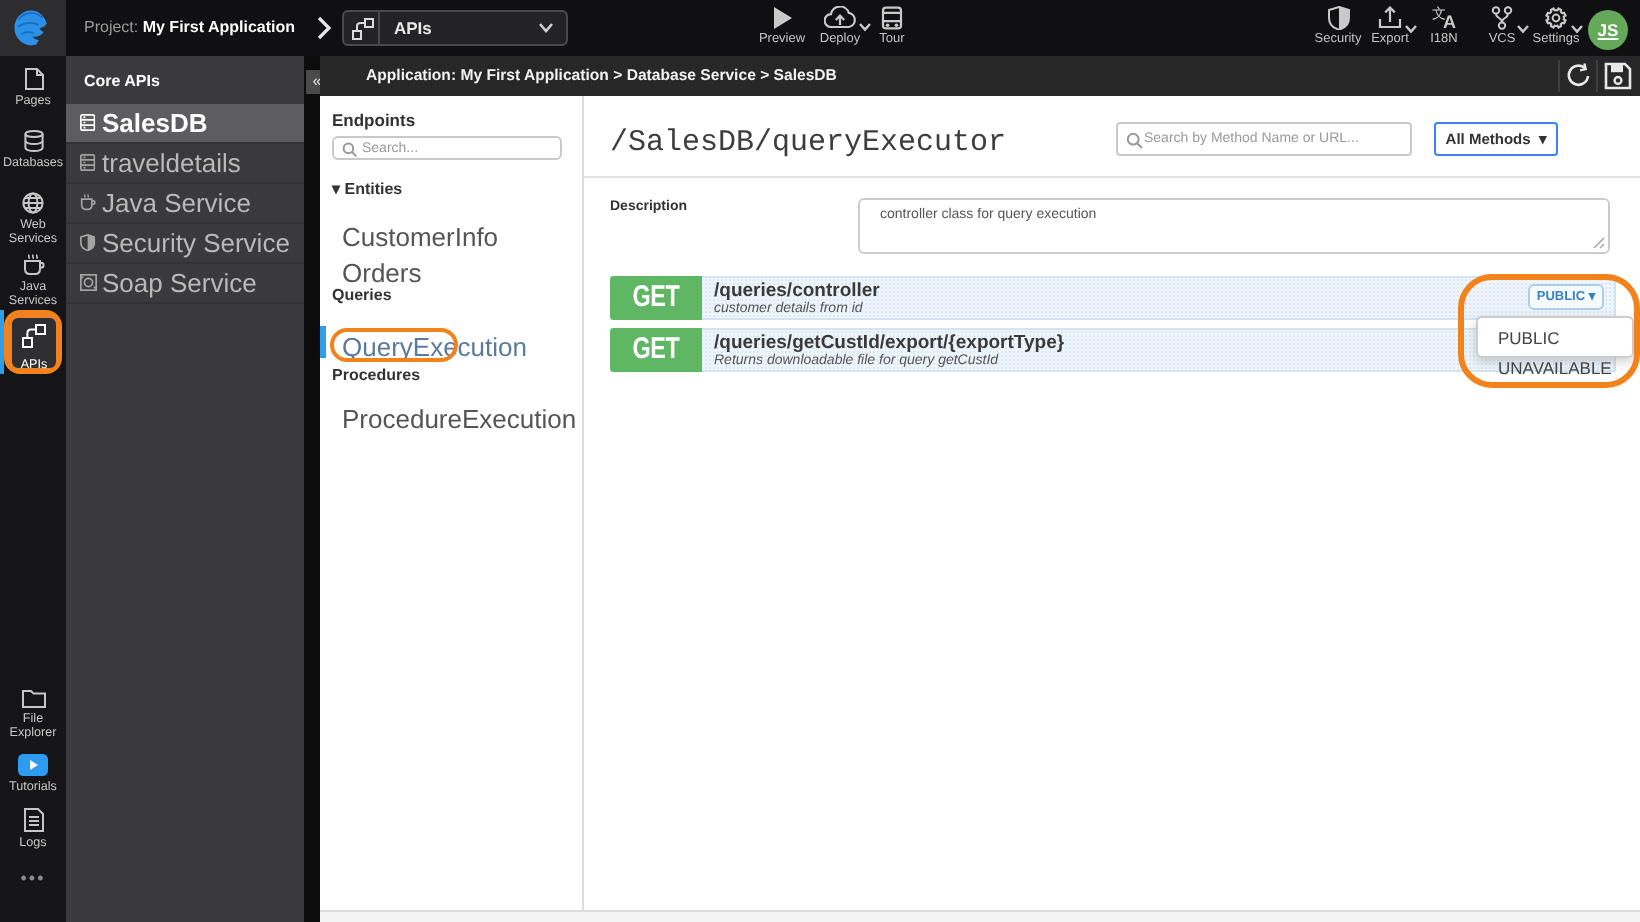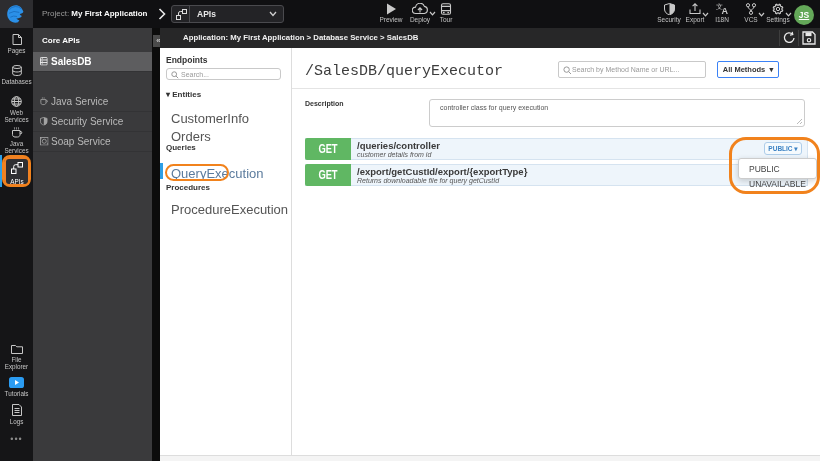--- a/index.html
+++ b/index.html
@@ -37,21 +37,21 @@
   #apis-blue { left:0; top:1px; width:2px; height:32px; background:#2e9fe6; }
   #apis-box { left:4px; top:3px; width:26px; height:29px; background:#2f2f32;
       border:2px solid #f08126; border-radius:5px; text-align:center; color:#fff; }
   #apis-box .lbl { font-size:6.3px; color:#fff; margin-top:0px; }
 
   
   #corepanel { left:33px; top:28px; width:119px; height:433px; background:#3a3a3c; }
   #coretitle { left:9px; top:0px; height:24px; line-height:26px; font-size:8px;
       font-weight:700; color:#fff; }
   .crow { position:absolute; left:0; width:119px; height:20px; color:#b9b9b9;
-      font-size:10px; line-height:20px; border-bottom:1px solid #333335;text-align:right; }
+      font-size:13px; line-height:20px; border-bottom:1px solid #333335;text-align:right; }
   .crow svg { position:absolute; left:7px; top:5px; transform:scale(0.85); transform-origin:top left; }
   .crow .t { position:absolute; left:18px; top:0; }
   .crow.sel { background:#5d5d5f; color:#fff; font-weight:700; }
 
   
   #strip { left:152px; top:28px; width:8px; height:433px; background:#0c0c0c; }
   #collbtn { left:153px; top:35px; width:11px; height:12px; background:#4a4a4a;
      color:#e0e0e0; font-size:8px; line-height:12px; text-align:center; }
 
   
@@ -86,21 +86,21 @@
      border-radius:3px; background:#fff; }
   #descta span { position:absolute; left:10px; top:4px; font-size:7px; color:#555; }
 
   .apirow { position:absolute; left:145px; width:503px; height:22px;
      background-color:#eef5fb;
      background-image:radial-gradient(rgba(110,150,200,.14) 0.5px, rgba(0,0,0,0) 0.6px);
      background-size:2px 2px;
      border:1px solid #d5e3f0; }
   .getbadge span { display:inline-block; transform:scaleX(0.78); transform-origin:center; }
   .getbadge { position:absolute; left:-1px; top:-1px; width:46px; height:22px;
-     background:#60b763; color:#fff; font-weight:700; font-size:12px;
+     background:#60b763; color:#fff; font-weight:700; font-size:15px;
      text-align:center; line-height:22px; letter-spacing:-0.3px; border-radius:2px 0 0 2px; }
   .path { position:absolute; left:51px; top:1px; font-size:9.5px; font-weight:700; color:#3a3a3a; }
   .sub { position:absolute; left:51px; top:12px; font-size:7px; font-style:italic; color:#555; }
 
   #pubbtn { left:604px; top:94px; width:38px; height:13px; background:#f5fafd;
      border:1px solid #aecde9; border-radius:3px; font-size:6.5px; font-weight:700;
      color:#3b82c4; text-align:center; line-height:12px; }
   #ddmenu { left:578px; top:110px; width:79px; height:21px; background:#fff;
      border:1px solid #ccc; border-radius:3px; box-shadow:0 2px 6px rgba(0,0,0,.18); }
   #ddmenu .it { position:absolute; left:10px; font-size:8.5px; color:#444; }
@@ -281,20 +281,28 @@
   <div class="abs" id="corepanel">
     <div class="abs" id="coretitle">Core APIs</div>
     <div class="crow sel" style="top:24px">
       <svg width="9" height="10" viewBox="0 0 9 10">
         <rect x="0.5" y="0.5" width="8" height="9" rx="1" fill="none" stroke="#fff"></rect>
         <path d="M0.5 3.5 H8.5 M0.5 6.5 H8.5" stroke="#fff"></path>
         <path d="M2 2 H3.2 M2 5 H3.2 M2 8 H3.2" stroke="#fff"></path>
       </svg>
       <div class="t">SalesDB</div>
     </div>
+    <div class="crow" style="top:44px">
+      <svg width="9" height="10" viewBox="0 0 9 10">
+        <rect x="0.5" y="0.5" width="8" height="9" rx="1" fill="none" stroke="#a3a3a3"></rect>
+        <path d="M0.5 3.5 H8.5 M0.5 6.5 H8.5" stroke="#a3a3a3"></path>
+        <path d="M2 2 H3.2 M2 5 H3.2 M2 8 H3.2" stroke="#a3a3a3"></path>
+      </svg>
+      <div class="t">traveldetails</div>
+    </div>
     <div class="crow" style="top:84px">
       <svg width="9" height="10" viewBox="0 0 9 10">
         <path d="M4.5 0.5 L8.5 1.8 V5 C8.5 7.4 6.9 9 4.5 9.7 C2.1 9 0.5 7.4 0.5 5 V1.8 Z" fill="none" stroke="#a3a3a3"></path>
         <path d="M4.5 0.5 L8.5 1.8 V5 C8.5 7.4 6.9 9 4.5 9.7 Z" fill="#a3a3a3"></path>
       </svg>
       <div class="t">Security Service</div>
     </div>
     <div class="crow" style="top:64px">
       <svg width="10" height="10" viewBox="0 0 10 10">
         <path d="M1 3 H7 V6.5 C7 8 6 9 4.8 9 H3.2 C2 9 1 8 1 6.5 Z" fill="none" stroke="#a3a3a3"></path>
@@ -368,21 +376,21 @@
       </svg>
     </div>
 
     <div class="apirow" style="top:90px">
       <div class="getbadge"><span>GET</span></div>
       <div class="path">/queries/controller</div>
       <div class="sub">customer details from id</div>
     </div>
     <div class="apirow" style="top:116px">
       <div class="getbadge"><span>GET</span></div>
-      <div class="path">/export/getCustId/export/{exportType}</div>
+      <div class="path">/queries/getCustId/export/{exportType}</div>
       <div class="sub">Returns downloadable file for query getCustId</div>
     </div>
 
     <div class="abs" id="pubbtn">PUBLIC ▾</div>
     <div class="abs" id="ddmenu">
       <div class="it" style="top:5px">PUBLIC</div>
       <div class="it" style="top:20px">UNAVAILABLE</div>
     </div>
   </div>
   <div class="abs" id="statusbar"></div>

